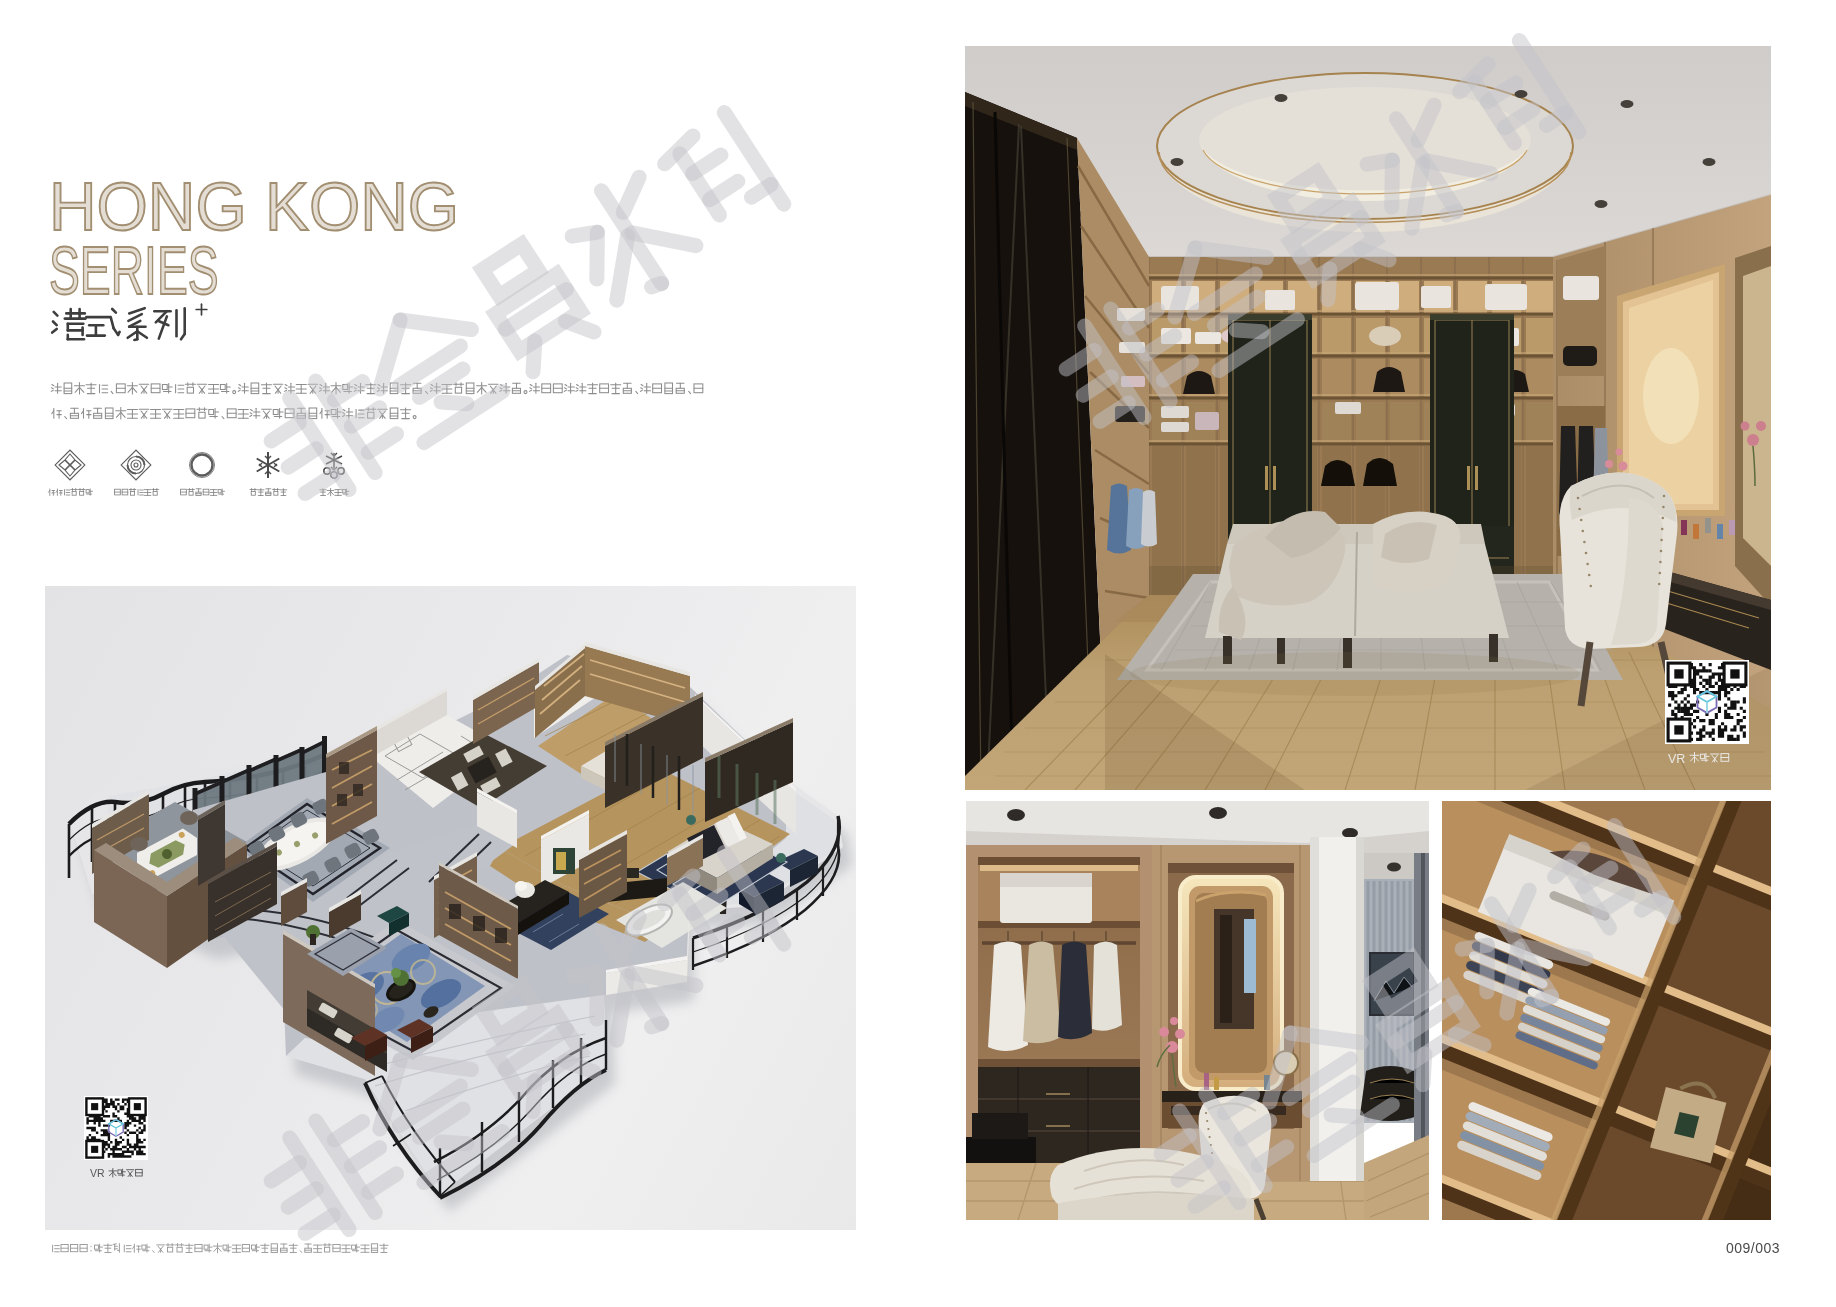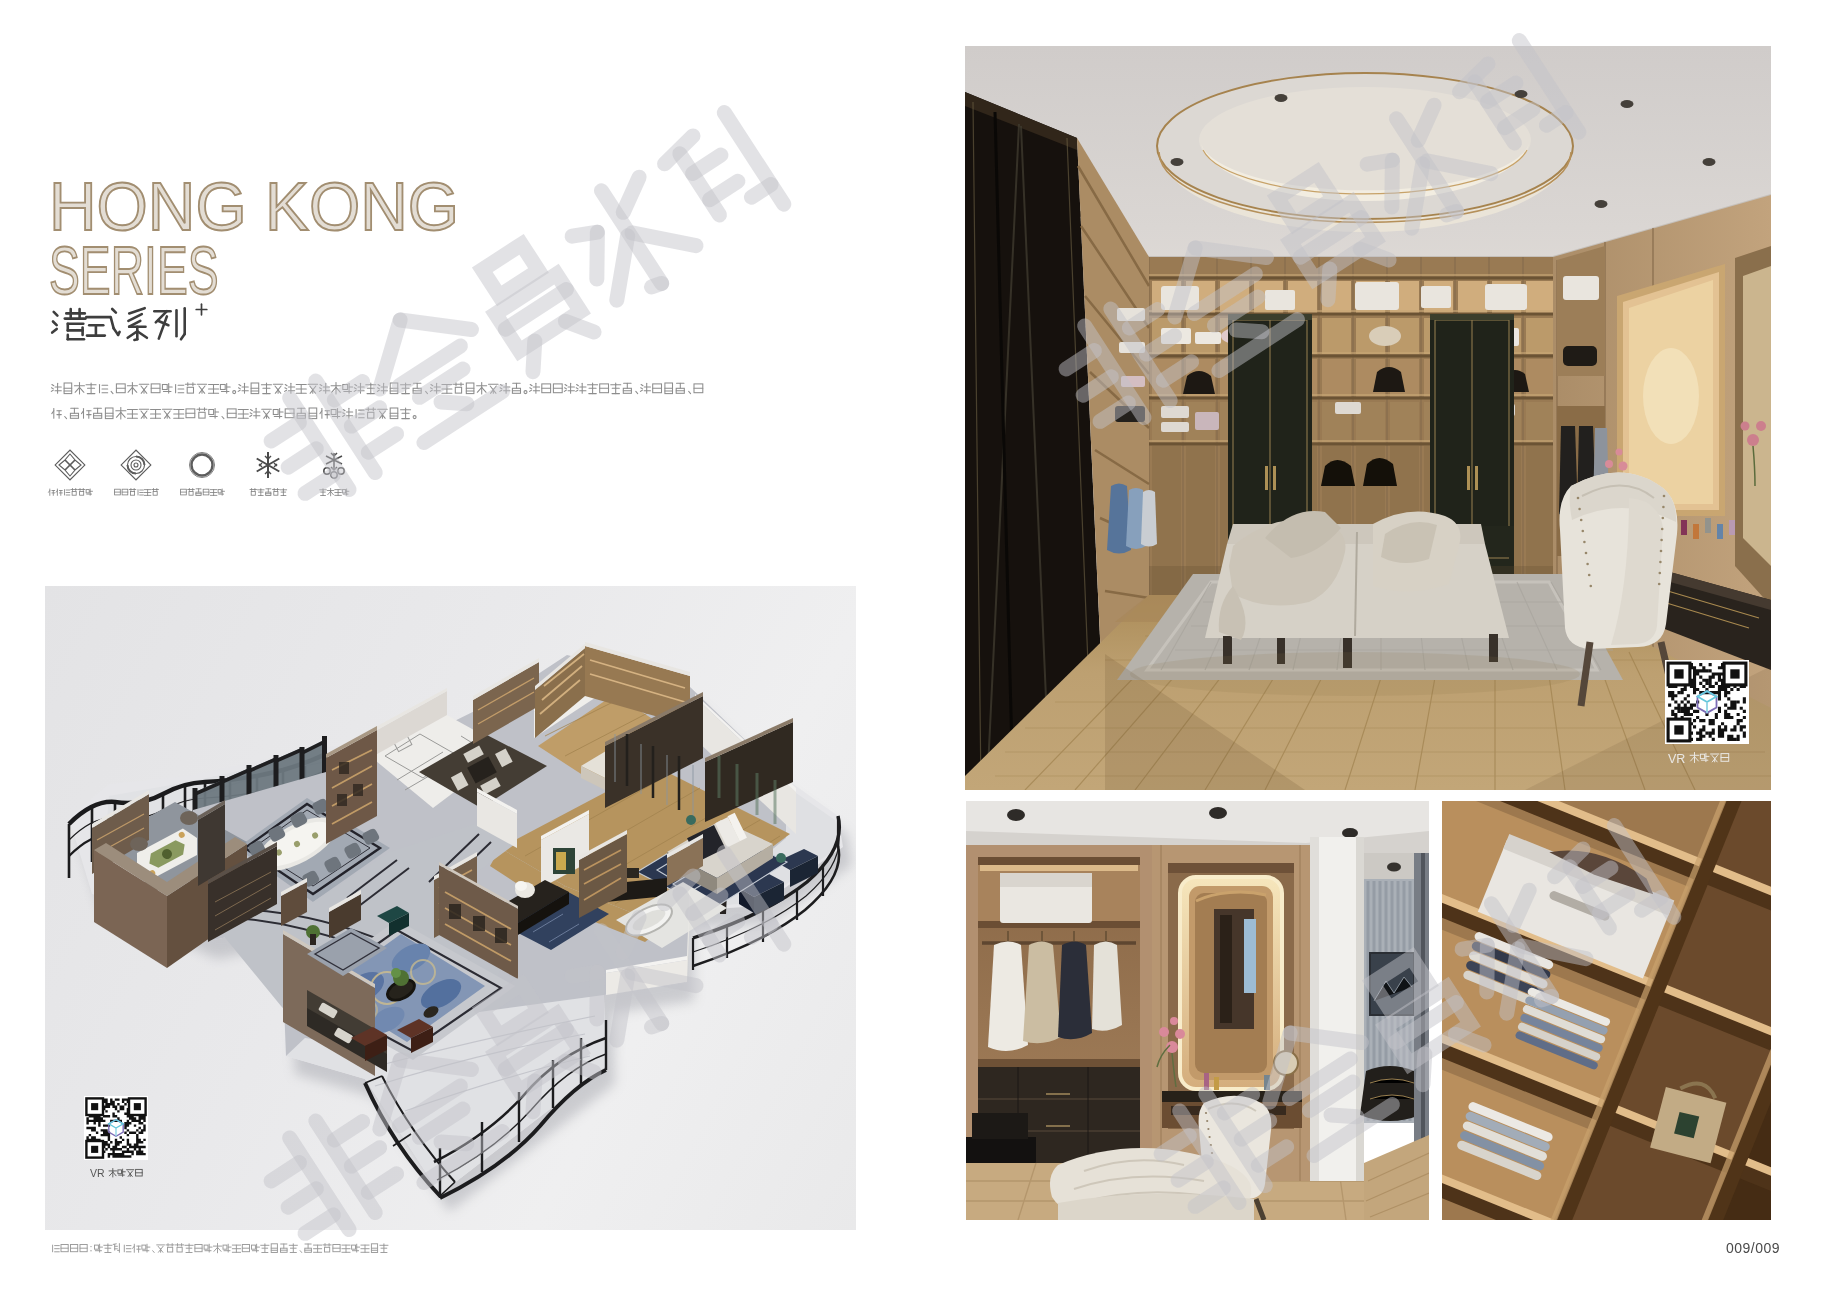--- a/index.html
+++ b/index.html
@@ -1842,21 +1842,21 @@
       </g>
 
 <g>
         <path d="M248,258 l62,-8 8,62 -62,8 Z" fill="#c2ab85"></path>
         <path d="M262,254 q18,-22 36,-4" stroke="#8a744f" stroke-width="4" fill="none"></path>
         <path d="M270,276 l20,-3 3,22 -20,3 Z" fill="#2c4230"></path>
       </g>
 </g>
 </svg>
 
-<div class="abs" style="left:1726px;top:1240px;font-size:14px;color:#4a4a4a;letter-spacing:0.5px">009/009</div>
+<div class="abs" style="left:1726px;top:1240px;font-size:14px;color:#4a4a4a;letter-spacing:0.5px">009/003</div>
 
 <svg class="abs" style="left:0;top:0;pointer-events:none" width="1836" height="1307">
 <g transform="translate(505,322) rotate(-33) translate(-271.4,-64)">
 <g stroke="rgba(195,195,200,0.48)" stroke-width="15.00" stroke-linecap="round" fill="none">
         <line x1="49.4" y1="10.4" x2="49.4" y2="119.6"></line>
         <line x1="80.6" y1="10.4" x2="80.6" y2="119.6"></line>
         <line x1="10.4" y1="36.4" x2="44.2" y2="36.4"></line>
         <line x1="10.4" y1="67.6" x2="44.2" y2="67.6"></line>
         <line x1="10.4" y1="98.8" x2="44.2" y2="98.8"></line>
         <line x1="85.8" y1="36.4" x2="119.6" y2="36.4"></line>

